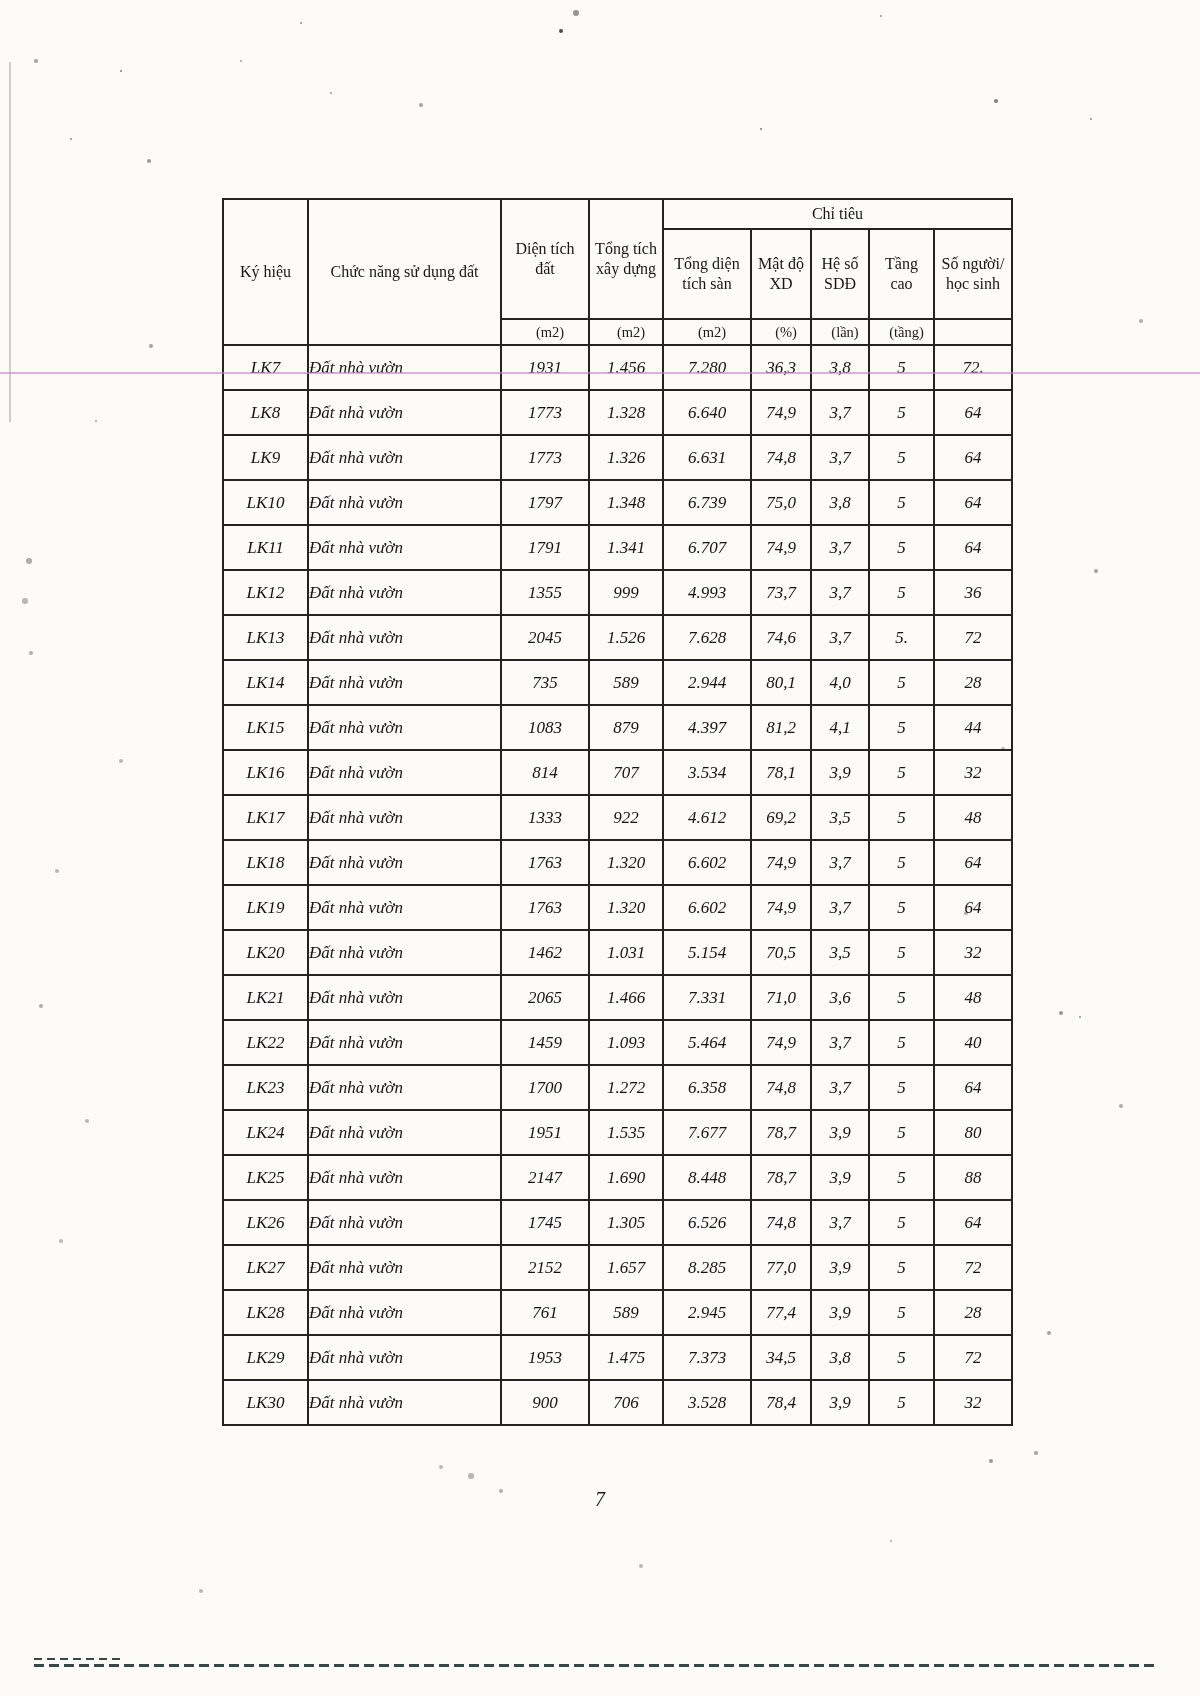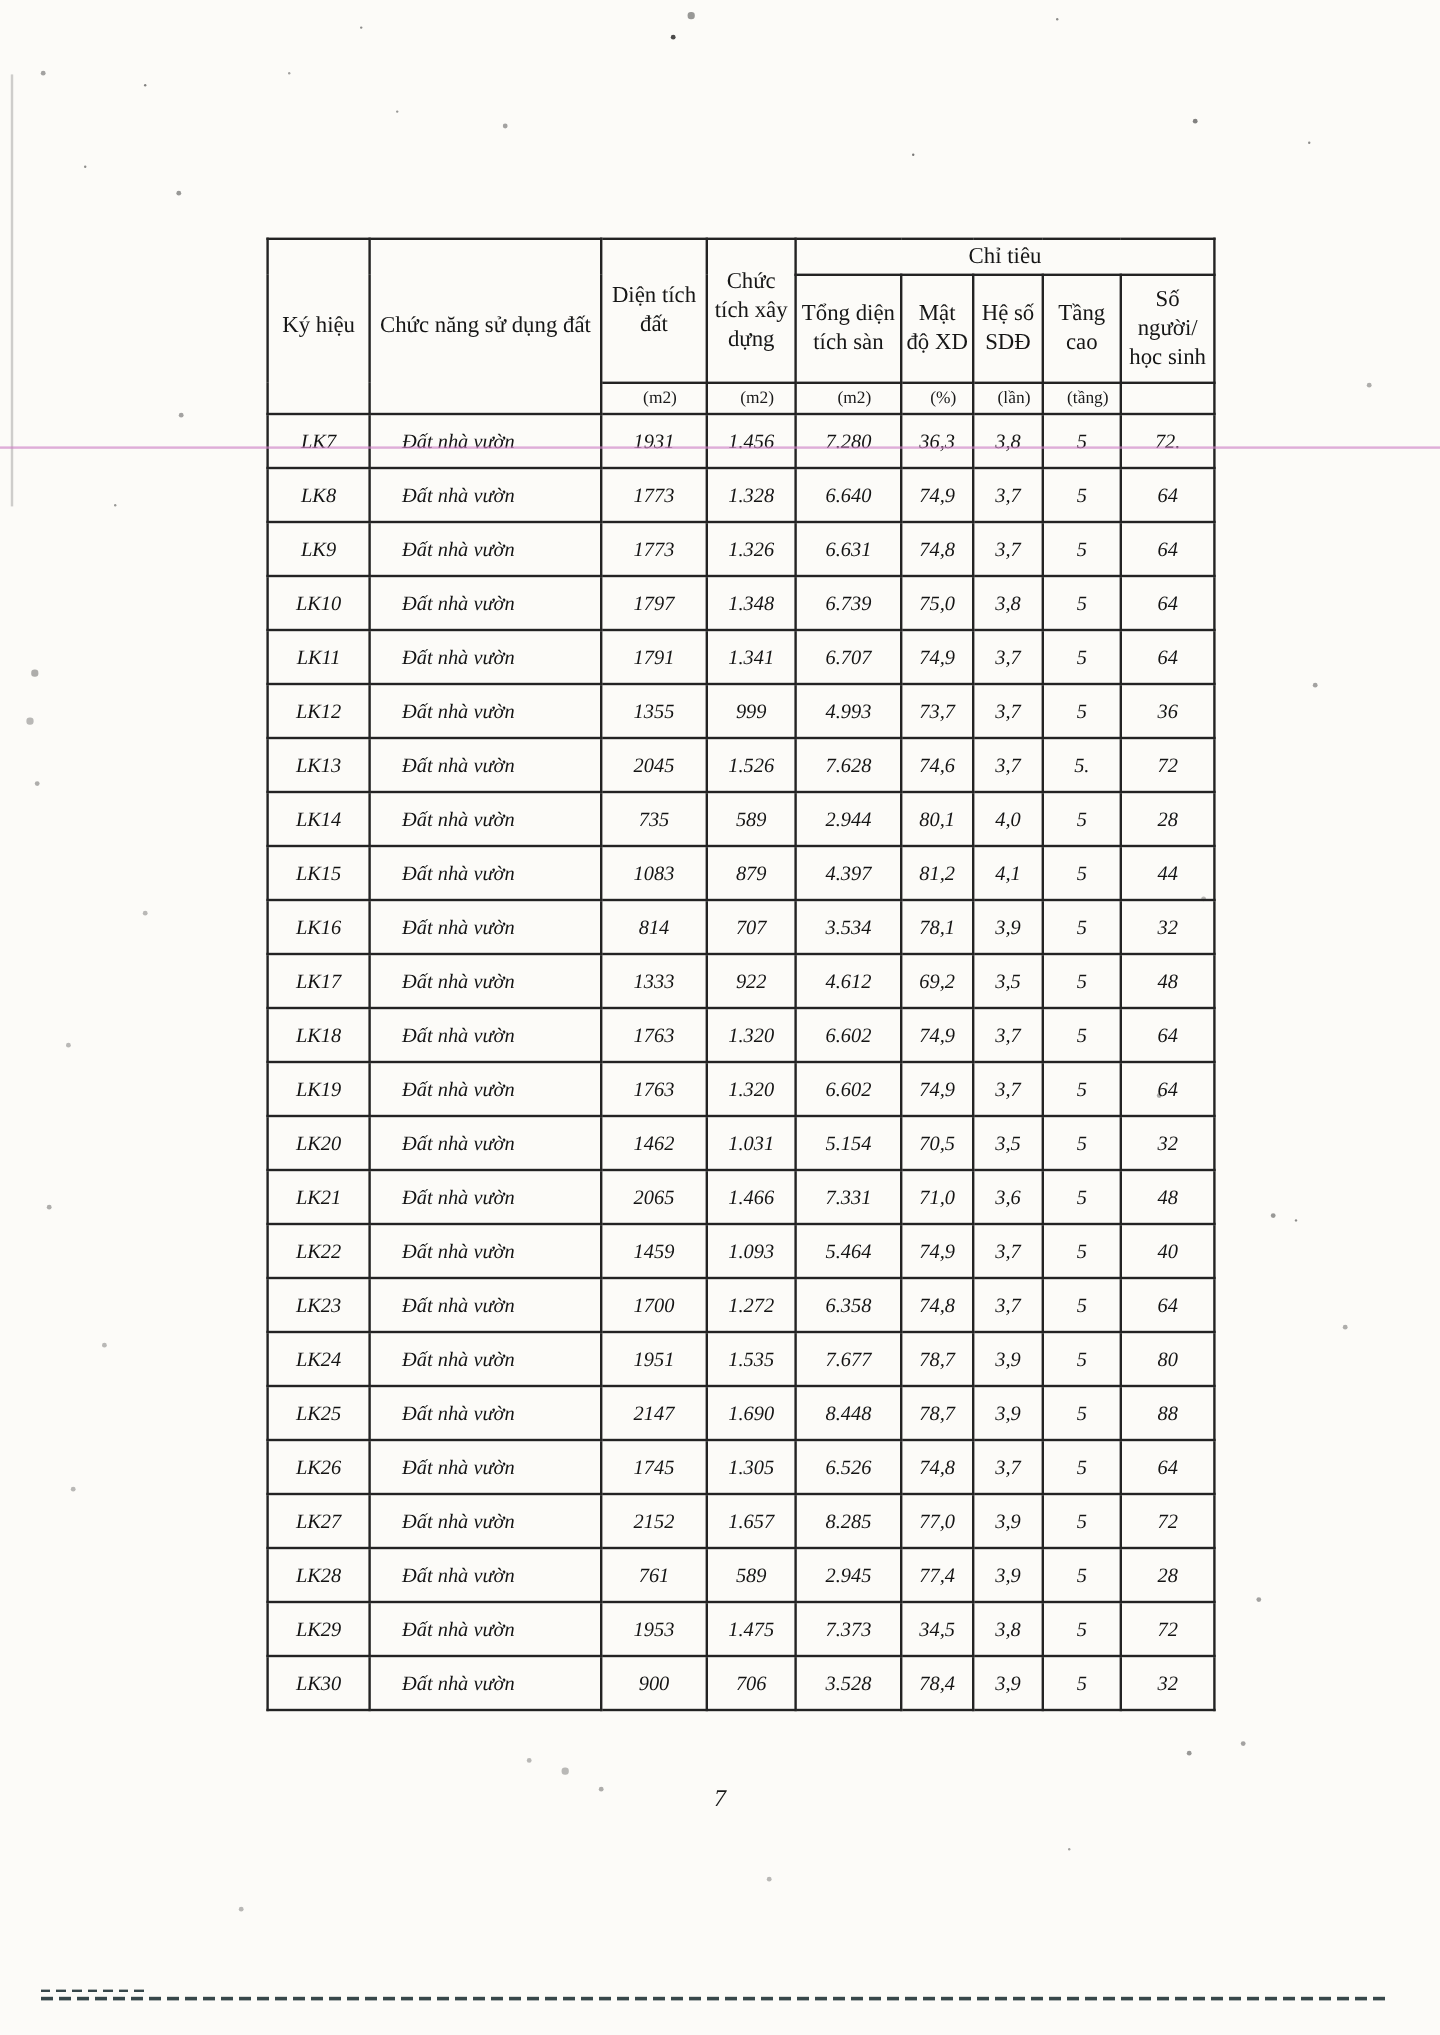--- a/index.html
+++ b/index.html
@@ -46,28 +46,28 @@
   
   table.doc{
     position:absolute;left:222px;top:198px;width:789px;z-index:2;
     border-collapse:collapse;table-layout:fixed;
   }
   table.doc th,table.doc td{
     border:2px solid #232323;box-sizing:border-box;
     text-align:center;vertical-align:middle;padding:0 2px;
     font-weight:normal;overflow:hidden;
   }
-  thead th{font-size:19px;line-height:1.25;color:#161616;}
+  thead th{font-size:16px;line-height:1.25;color:#161616;}
   tr.group-row{height:30px;}
   tr.sub-row{height:90px;}
   tr.unit-row{height:26px;}
   tr.unit-row td{font-size:14.5px;padding-left:12px;}
   tbody tr{height:45px;margin-left:44px;}
   tbody td{font-size:17px;font-style:italic;color:#141414;}
-  tbody td.fn{text-align:left;padding-left:26px;}
+  tbody td.fn{text-align:left;padding-left:0;}
   .page-number{position:absolute;left:0;top:1488px;width:1200px;text-align:center;
     font-size:20px;font-style:italic;z-index:2;}
 </style>
 </head>
 <body>
 
 <div class="page">
 
   <div class="left-edge-line"></div>
   <div class="speck"></div>
@@ -83,21 +83,21 @@
         <col style="width:60px">
       <col style="width:58px">
         <col style="width:65px">
         <col style="width:78px">
     </colgroup>
     <thead>
       <tr class="group-row">
         <th rowspan="3">Ký hiệu</th>
         <th rowspan="3">Chức năng sử dụng đất</th>
         <th rowspan="2">Diện tích đất</th>
-        <th rowspan="2">Chức tích xây dựng</th>
+        <th rowspan="2">Tổng tích xây dựng</th>
         <th colspan="5">Chỉ tiêu</th>
       </tr>
       <tr class="sub-row">
         <th>Tổng diện tích sàn</th>
         <th>Mật độ XD</th>
         <th>Hệ số SDĐ</th>
         <th>Tầng cao</th>
         <th>Số người/ học sinh</th>
       </tr>
       <tr class="unit-row">

